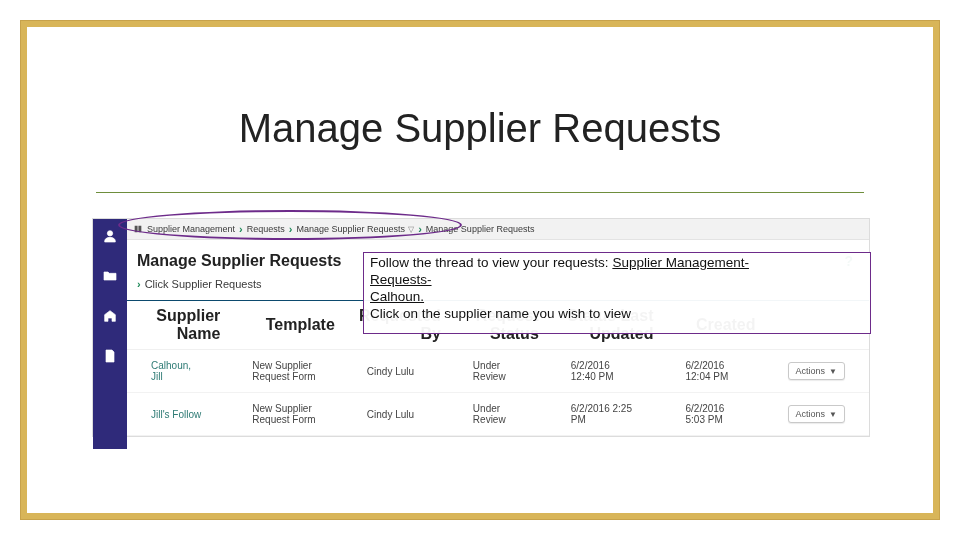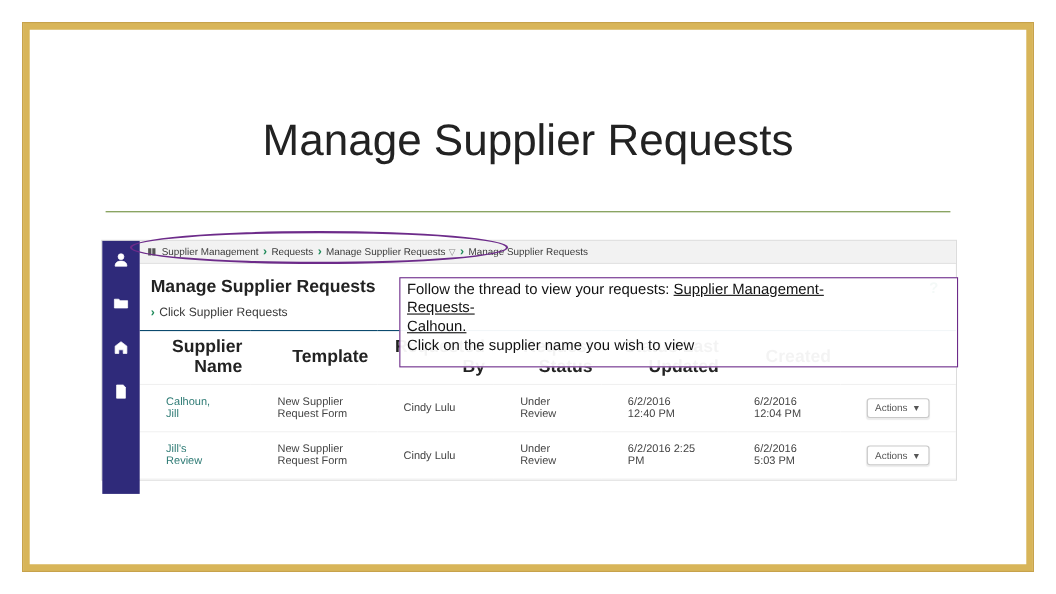--- a/index.html
+++ b/index.html
@@ -305,21 +305,21 @@
           <td>6/2/2016 12:40 PM</td>
           <td>6/2/2016 12:04 PM</td>
           <td>
             <span class="actions-btn">
               <span>Actions</span>
               <span class="caret">▼</span>
             </span>
           </td>
         </tr>
         <tr>
-          <td class="supplier-link">Jill's Review</td>
+          <td class="supplier-link">Jill's Follow</td>
           <td>New Supplier Request Form</td>
           <td>Cindy Lulu</td>
           <td>Under Review</td>
           <td>6/2/2016 2:25 PM</td>
           <td>6/2/2016 5:03 PM</td>
           <td>
             <span class="actions-btn">
               <span>Actions</span>
               <span class="caret">▼</span>
             </span>

